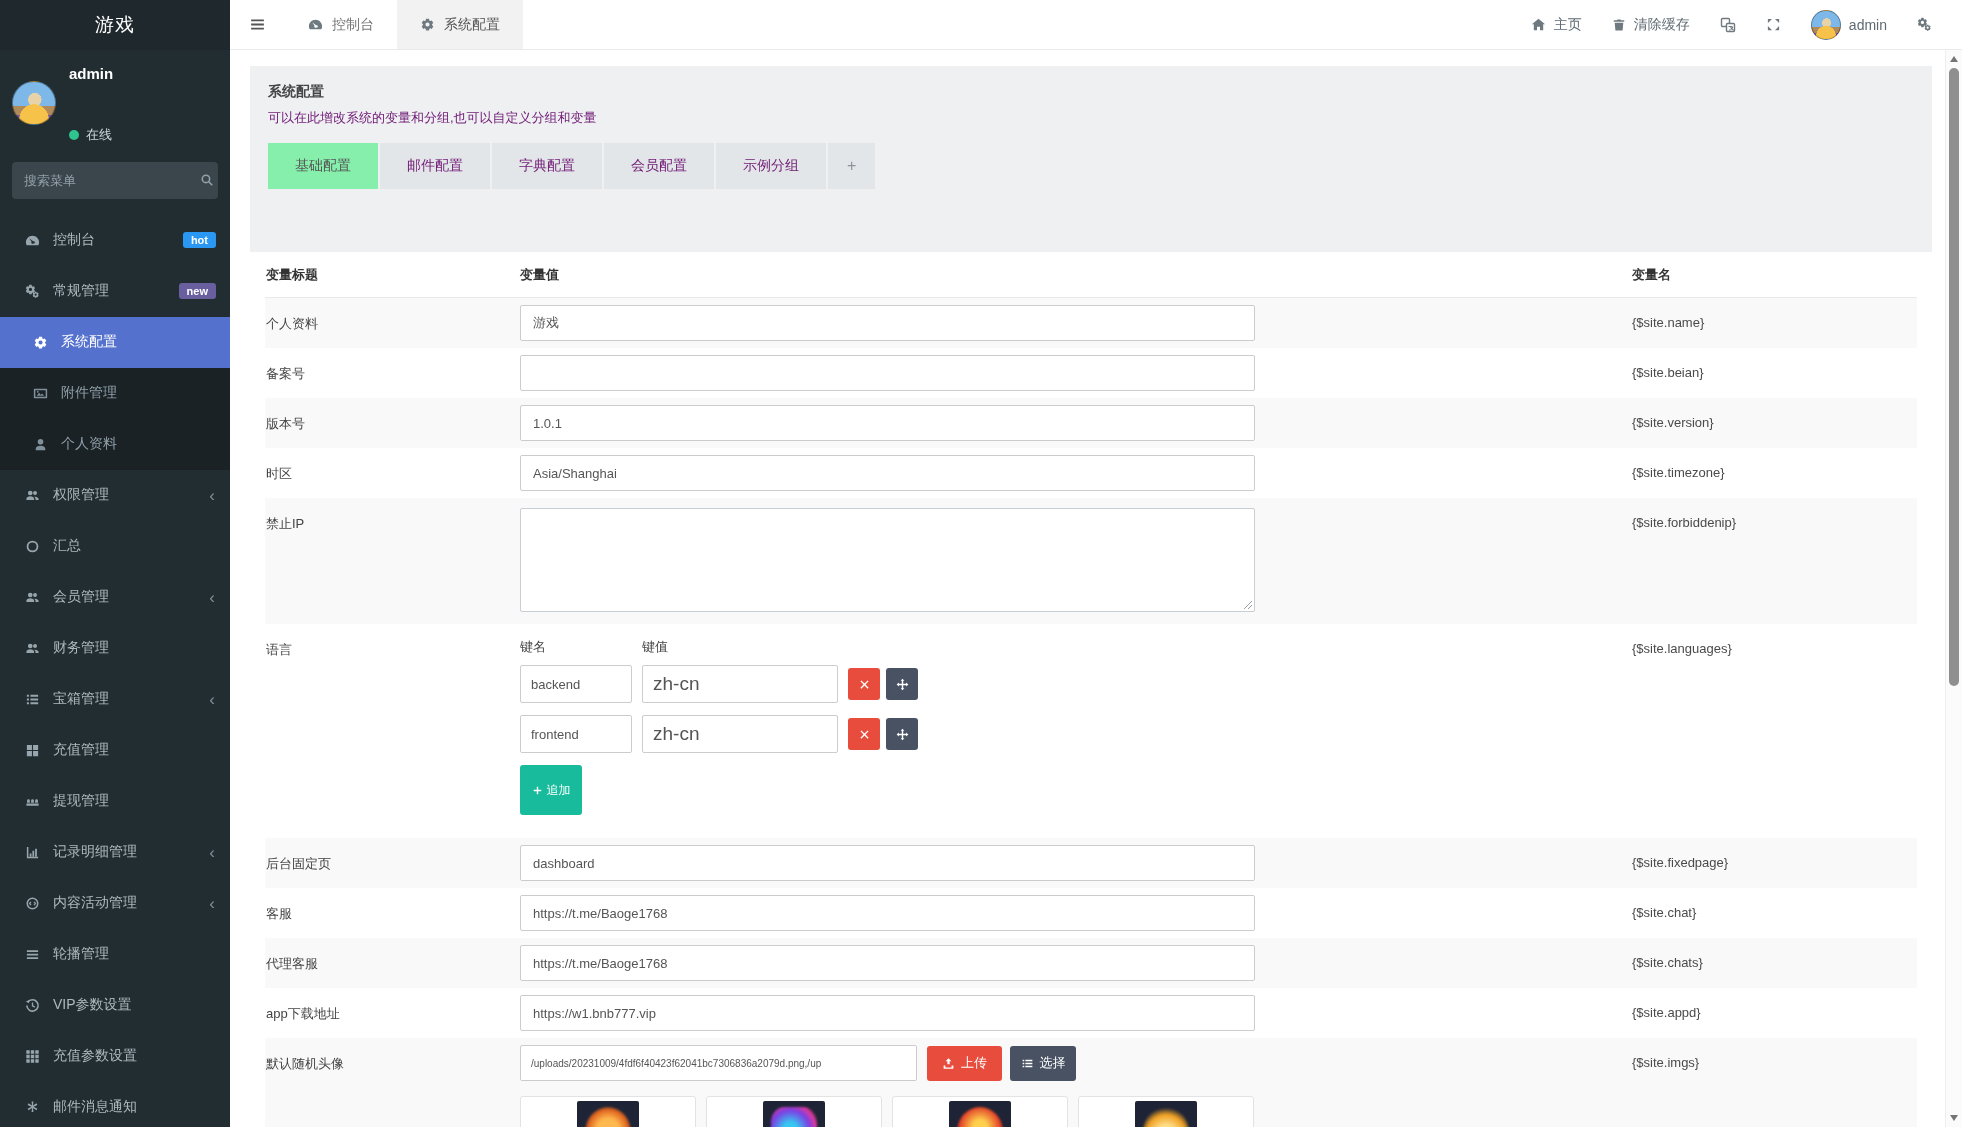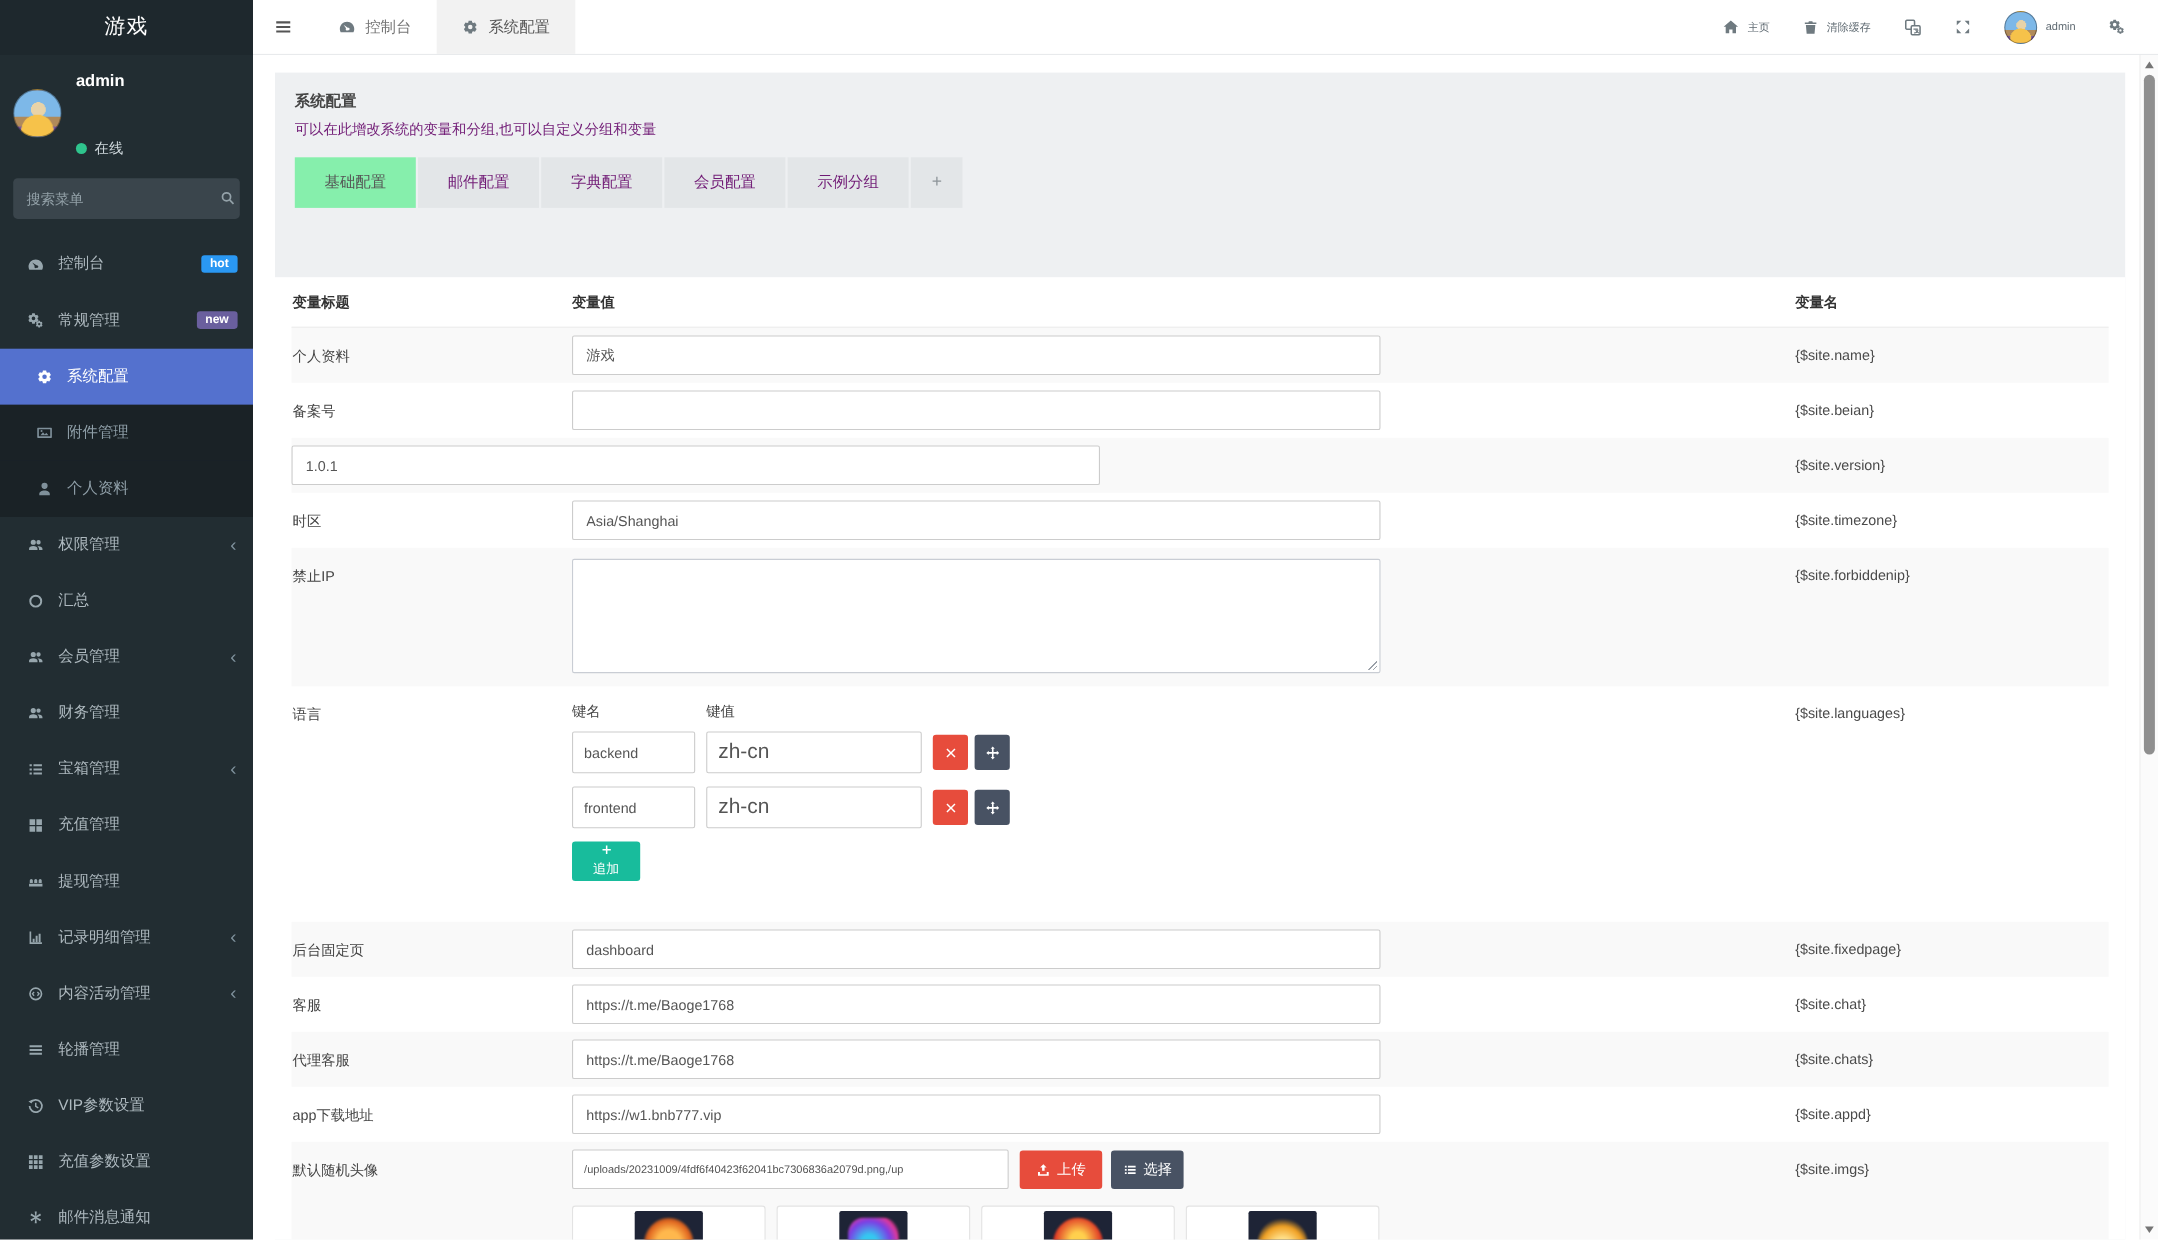--- a/index.html
+++ b/index.html
@@ -32,21 +32,21 @@
   .menu-item.active .icon { color:#fff; }
   .badge { position:absolute; right:14px; top:50%; transform:translateY(-50%); font-size:11px; font-weight:bold; color:#fff; padding:2px 8px; border-radius:3px; }
   .chev { position:absolute; right:15px; top:50%; transform:translateY(-50%); color:#7e909b; font-size:17px; line-height:1; }
 
   
   .topbar { position:absolute; left:230px; top:0; right:0; height:50px; background:#fff; border-bottom:1px solid #e8eaec; display:flex; align-items:stretch; }
   .hamburger { display:flex; align-items:center; padding:0 19px; color:#555; cursor:pointer; }
   .nav-tab { display:flex; align-items:center; gap:9px; padding:0 23px; color:#777; font-size:14px; cursor:pointer; }
   .nav-tab .icon { color:#6f7a80; }
   .nav-tab.active { background:#f2f2f2; color:#555; }
-  .topbar-right { margin-left:auto; display:flex; align-items:center; gap:30px; padding-right:30px; color:#5f6a72; font-size:10px; }
+  .topbar-right { margin-left:auto; display:flex; align-items:center; gap:30px; padding-right:30px; color:#5f6a72; font-size:14px; }
   .tb-item { display:flex; align-items:center; gap:8px; cursor:pointer; color:#5f6a72; }
   .tb-item .icon { color:#6f7a80; }
 
   
   .main { position:absolute; left:230px; top:50px; right:17px; bottom:0; background:#fff; overflow:hidden; }
   .panel { position:absolute; left:20px; top:16px; width:1682px; bottom:-20px; background:#eef0f2; }
   .panel-head { padding:17px 18px 0 18px; }
   .panel-title { font-size:14px; font-weight:bold; color:#454545; }
   .panel-desc { font-size:13px; color:#701a75; margin-top:8px; }
   .tabs { display:flex; gap:2px; margin-top:16px; }
@@ -77,21 +77,21 @@
   
   .kv { padding-top:14px; }
   .kv-heads { display:flex; font-size:13px; color:#444; margin-bottom:9px; }
   .kv-heads .kh1 { width:122px; }
   .kv-pair { display:flex; align-items:center; margin-bottom:12px; }
   .kv-key { width:112px; height:38px; border:1px solid #ccc; border-radius:2px; padding:0 10px; font-size:13px; color:#555; font-family:inherit; outline:none; }
   .kv-val { width:196px; height:38px; border:1px solid #ccc; border-radius:2px; padding:0 10px; font-size:19px; color:#555; font-family:inherit; outline:none; margin-left:10px; }
   .sq-btn { width:32px; height:32px; border:none; border-radius:3px; color:#fff; display:flex; align-items:center; justify-content:center; cursor:pointer; }
   .sq-btn.del { background:#e74c3c; margin-left:10px; }
   .sq-btn.move { background:#485263; margin-left:6px; }
-  .btn-append { margin-top:3px; height:36px; width:62px; background:#18bc9c; color:#fff; border:none; border-radius:3px; font-size:12px; display:flex; align-items:center; justify-content:center; gap:4px; cursor:pointer; font-family:inherit;flex-direction:column; }
+  .btn-append { margin-top:3px; height:50px; width:62px; background:#18bc9c; color:#fff; border:none; border-radius:3px; font-size:12px; display:flex; align-items:center; justify-content:center; gap:4px; cursor:pointer; font-family:inherit; }
 
   
   .up-line { display:flex; align-items:center; margin-top:7px; }
   .up-input { width:397px; height:36px; border:1px solid #ccc; border-radius:2px; padding:0 10px; font-size:10px; color:#555; font-family:inherit; outline:none; }
   .btn { height:35px; border:none; border-radius:3px; color:#fff; font-size:13px; display:flex; align-items:center; justify-content:center; gap:6px; cursor:pointer; font-family:inherit; }
   .btn.upload { width:75px; background:#e74c3c; margin-left:10px; }
   .btn.choose { width:66px; background:#485263; margin-left:8px; }
   .thumbs { display:flex; gap:10px; margin-top:15px; }
   .thumb-box { width:176px; height:90px; background:#fff; border:1px solid #e3e3e3; border-radius:3px; display:flex; align-items:center; justify-content:center; cursor:pointer; }
   .art { width:62px; height:80px; background:#1e2436; border-radius:2px; position:relative; display:flex; align-items:flex-end; justify-content:center; overflow:hidden; }
@@ -418,20 +418,21 @@
               <div class="col-label">个人资料</div>
               <div class="col-value"><input class="txt-input" value="游戏" style=""></div>
               <div class="col-var">{$site.name}</div>
             </div>
             <div class="row h50">
               <div class="col-label">备案号</div>
               <div class="col-value"><input class="txt-input" style=""></div>
               <div class="col-var">{$site.beian}</div>
             </div>
             <div class="row h50 alt">
+              <div class="col-label">版本号</div>
               <div class="col-value"><input class="txt-input" value="1.0.1" style=""></div>
               <div class="col-var">{$site.version}</div>
             </div>
             <div class="row h50">
               <div class="col-label">时区</div>
               <div class="col-value"><input class="txt-input" value="Asia/Shanghai" style=""></div>
               <div class="col-var">{$site.timezone}</div>
             </div>
             <div class="row h126 alt">
               <div class="col-label">禁止IP</div>

